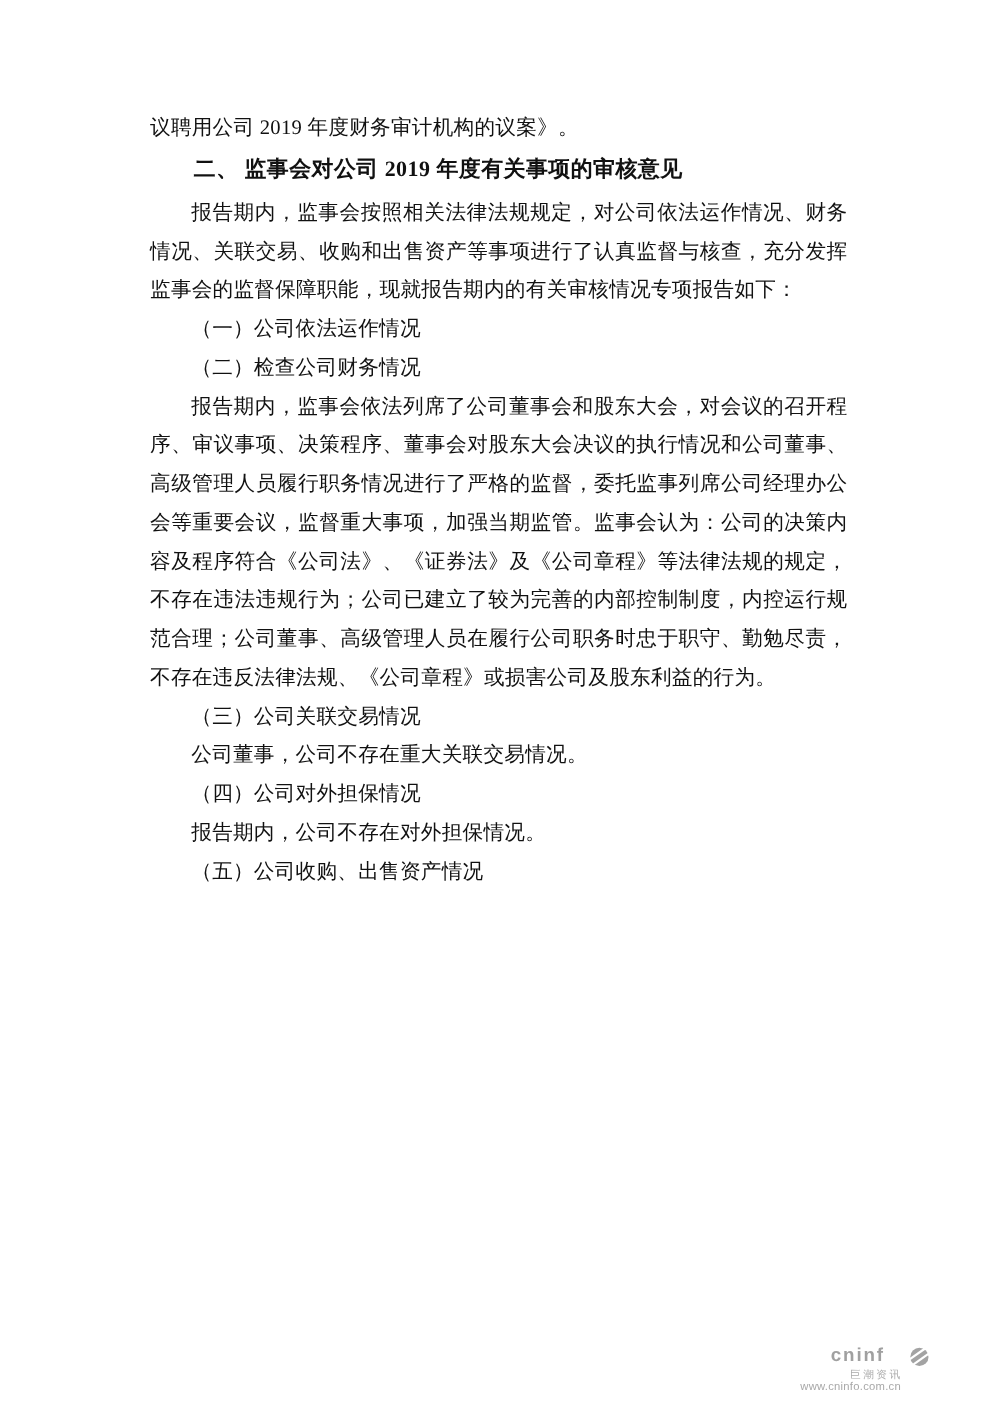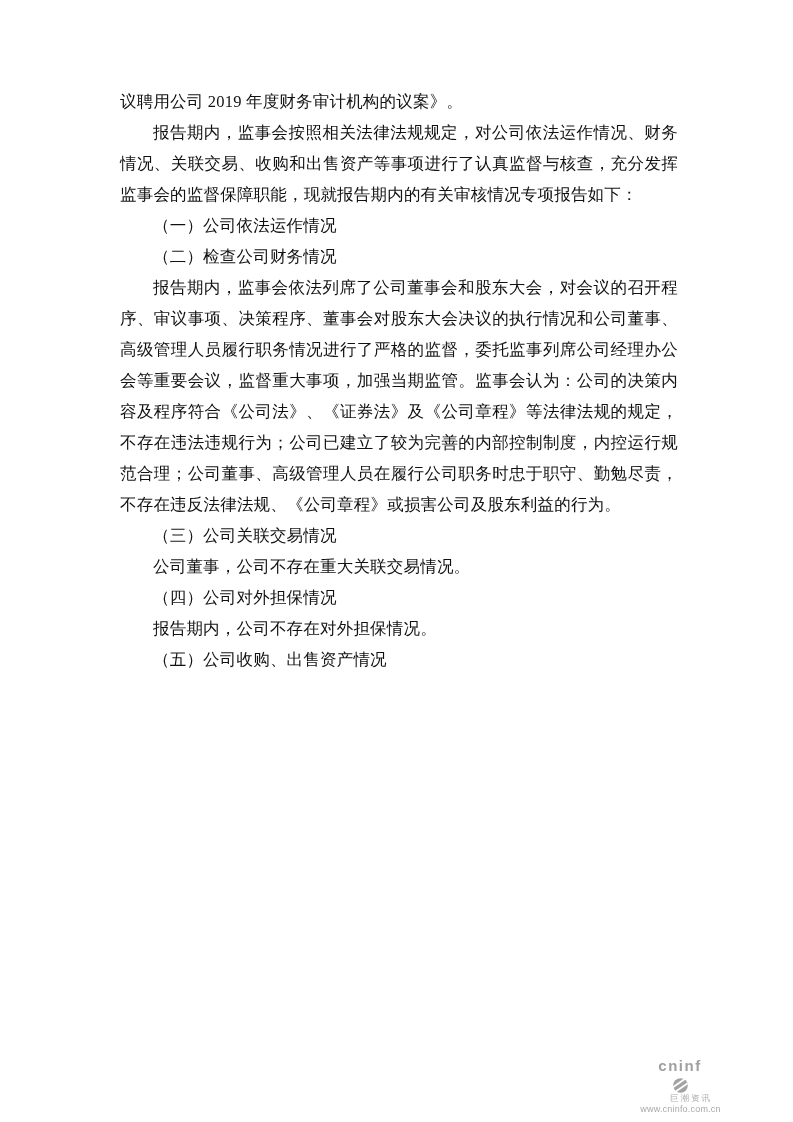--- a/index.html
+++ b/index.html
@@ -50,61 +50,60 @@
     color: #a6a6a6;
     font-family: "Liberation Sans", "DejaVu Sans", sans-serif;
     text-align: right;
     line-height: 1.05;
     user-select: none;
   }
   .wm-row-top {
     display: flex;
     align-items: center;
     justify-content: flex-end;
-    gap: 3px;
+    gap: 19px;
     padding-right: 2px;
-    flex-direction: column;
   }
   .wm-brand {
     font-weight: 700;
     font-size: 15px;
     letter-spacing: 1.5px;
     color: #a0a0a0;
   }
   .wm-logo {
     display: inline-flex;
     width: 17px;
     height: 17px;
   }
   .wm-cn {
     font-size: 8.5px;
     letter-spacing: 2px;
     color: #ababab;
     margin: 1px 24px 1px 0;
-    text-align: center;
+    text-align: right;
     width: 62px;
     margin-left: auto;
-    font-family: Liberation Mono, monospace;
   }
   .wm-url {
     font-size: 9px;
     color: #a8a8a8;
     letter-spacing: 0.2px;
     padding-right: 1px;
     text-align: center;
   }
 </style>
 </head>
 <body>
 
 <div class="page">
 
   <div class="content">
     <p class="para no-indent">议聘用公司 2019 年度财务审计机构的议案》。</p>
 
+    <p class="heading">二、 监事会对公司 2019 年度有关事项的审核意见</p>
 
     <p class="para">报告期内，监事会按照相关法律法规规定，对公司依法运作情况、财务情况、关联交易、收购和出售资产等事项进行了认真监督与核查，充分发挥监事会的监督保障职能，现就报告期内的有关审核情况专项报告如下：</p>
 
     <p class="para">（一）公司依法运作情况</p>
 
     <p class="para">（二）检查公司财务情况</p>
 
     <p class="para">报告期内，监事会依法列席了公司董事会和股东大会，对会议的召开程序、审议事项、决策程序、董事会对股东大会决议的执行情况和公司董事、高级管理人员履行职务情况进行了严格的监督，委托监事列席公司经理办公会等重要会议，监督重大事项，加强当期监管。监事会认为：公司的决策内容及程序符合《公司法》、《证券法》及《公司章程》等法律法规的规定，不存在违法违规行为；公司已建立了较为完善的内部控制制度，内控运行规范合理；公司董事、高级管理人员在履行公司职务时忠于职守、勤勉尽责，不存在违反法律法规、《公司章程》或损害公司及股东利益的行为。</p>
 
 

